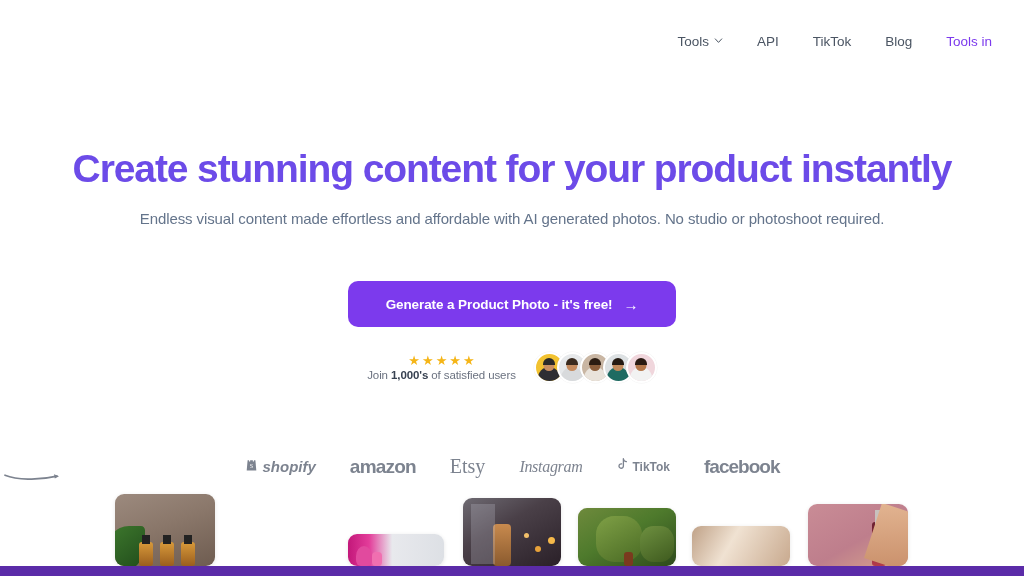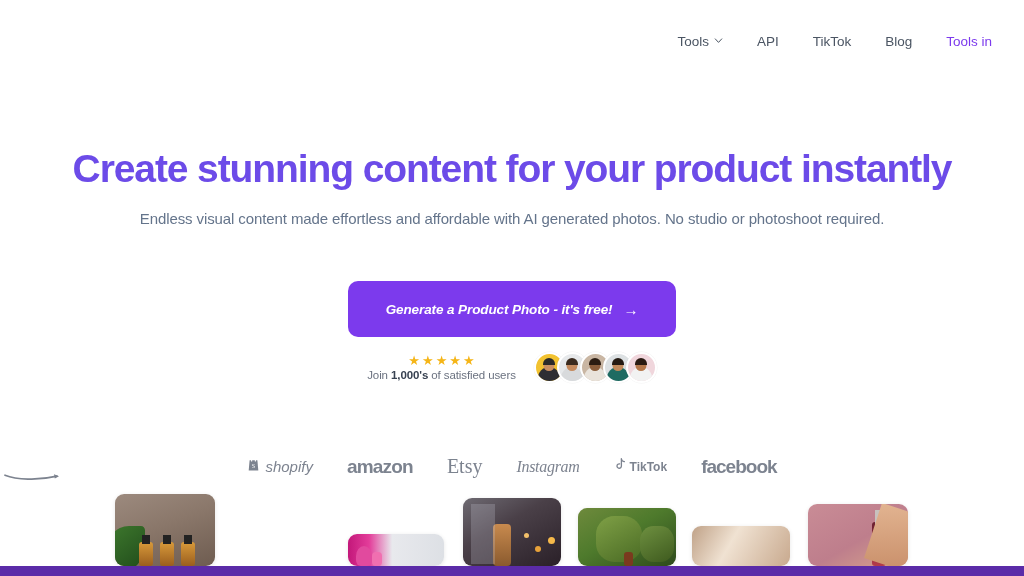--- a/index.html
+++ b/index.html
@@ -43,25 +43,24 @@
     position: absolute; top: 208px; left: 0; width: 1024px;
     font-size: 15px; color: #64748b; line-height: 1.5; letter-spacing: -0.1px;
   }
 
   
   .cta-wrap { position: absolute; top: 281px; left: 0; width: 1024px; display: flex; justify-content: center; }
   .cta {
     display: inline-flex; align-items: center; gap: 11px;
     background: #7C3AED; color: #fff;
     font-size: 13.5px; font-weight: 600;
-    padding: 0 38px; height: 56px;
+    padding: 0 38px; height: 46px;
     border: none; border-radius: 10px; cursor: pointer;
     white-space: nowrap; letter-spacing: -0.1px;
     font-family: "Liberation Sans", sans-serif;
-    font-style: italic;
   }
   .cta-arrow { font-size: 15px; line-height: 1; }
 
   
   .social {
     position: absolute; top: 352px; left: 0; width: 1024px;
     display: flex; justify-content: center; align-items: center; gap: 18px;
   }
   .social-left { display: flex; flex-direction: column; align-items: center; gap: 2px; }
   .stars { display: flex; gap: 2px; line-height: 1; }
@@ -84,21 +83,21 @@
   .brands-label {
     position: absolute; top: 427px; left: 0; width: 1024px;
     text-align: center; font-size: 12.5px; color: #6b7280; letter-spacing: -0.1px;
   }
   .brands {
     position: absolute; top: 455px; left: 0; width: 1024px;
     display: flex; justify-content: center; align-items: center; gap: 34px;
     color: #6b7280;
   }
   .brand { display: flex; align-items: center; gap: 5px; opacity: 0.88; }
-  .brand-shopify { font-size: 15px; font-weight: 400; font-style: italic; font-family: "Liberation Sans", sans-serif; }
+  .brand-shopify { font-size: 15px; font-weight: 700; font-style: italic; font-family: "Liberation Sans", sans-serif; }
   .brand-amazon { font-size: 19px; font-weight: 700; letter-spacing: -0.8px; position: relative; font-family: "Liberation Sans", sans-serif; }
   .amazon-swoosh { position: absolute; left: 4px; bottom: -3px; width: 62px; height: 8px; }
   .brand-etsy { font-size: 20px; font-family: "Liberation Serif", serif; letter-spacing: 0px; }
   .brand-instagram { font-size: 16px; font-family: "Liberation Serif", serif; font-style: italic; letter-spacing: -0.3px; }
   .brand-tiktok { font-size: 12px; font-weight: 700; letter-spacing: 0px; display: flex; align-items: center; gap: 4px; }
   .brand-facebook { font-size: 19px; font-weight: 700; letter-spacing: -1px; font-family: "Liberation Sans", sans-serif; }
 
   
   .gallery { position: absolute; left: 0; bottom: 10px; width: 1024px; height: 80px; }
   .card {

